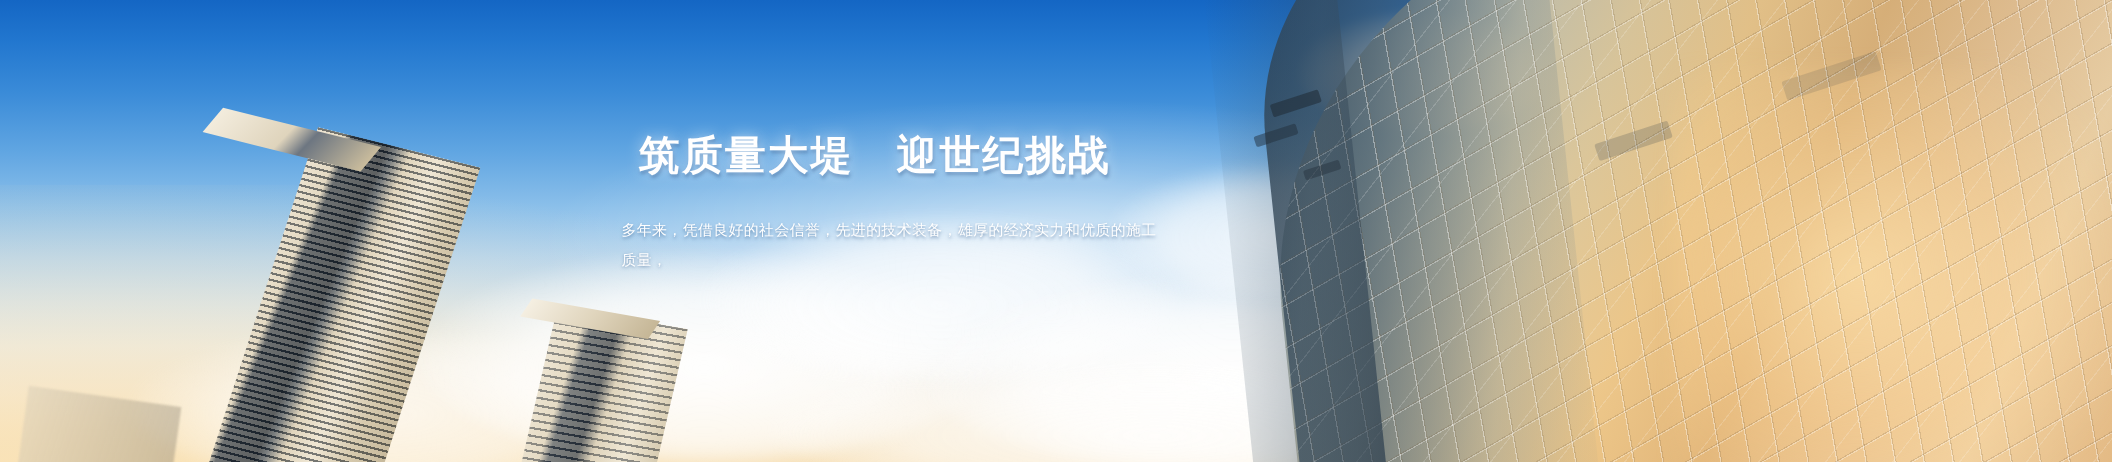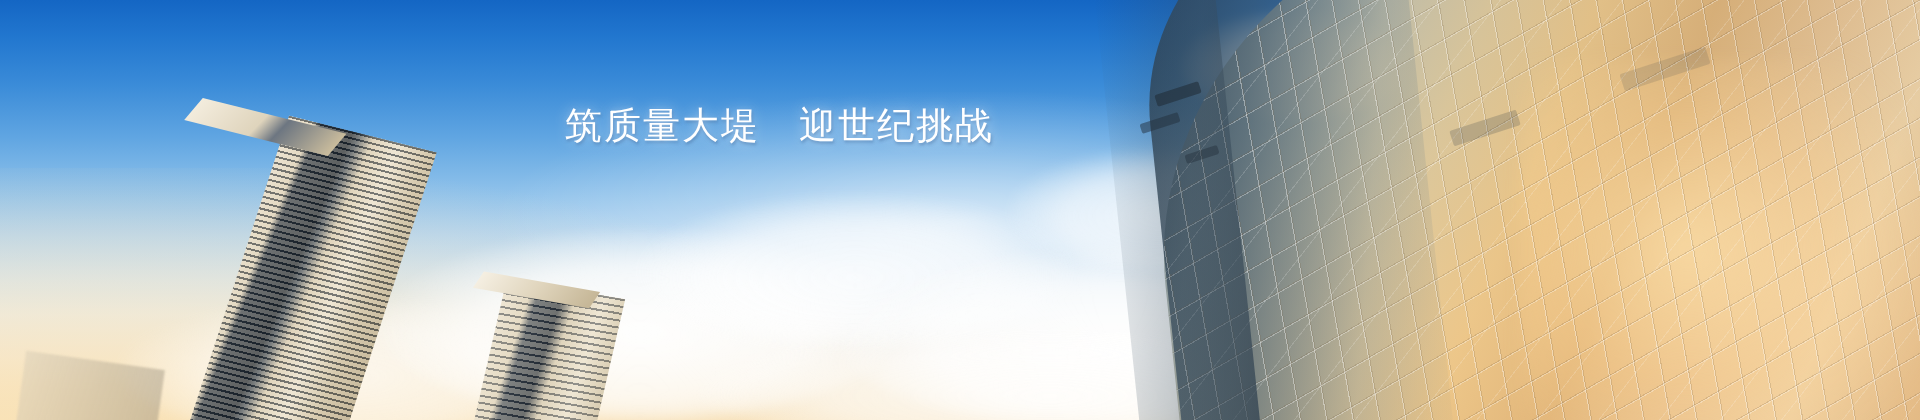--- a/index.html
+++ b/index.html
@@ -261,24 +261,24 @@
 
   
   .copy {
     position: absolute;
     left: 565px;
     top: 104px;
     width: 640px;
     z-index: 20;
   }
   .headline {
-    margin: 0;
+    margin: 16px;
     font-size: 37px;
     line-height: 1.18;
-    font-weight: normal;
+    font-weight: bold;
     color: #ffffff;
     letter-spacing: 2px;
     white-space: pre;
     text-shadow:
       0 0 14px rgba(255,255,255,.55),
       0 0 4px rgba(120,170,220,.55),
       1px 2px 3px rgba(40,80,130,.45);
   }
   .subcopy {
     margin: 32px 0 0 0;
@@ -327,16 +327,17 @@
   <div class="glass-edge"></div>
   <div class="panel p1"></div>
   <div class="panel p2"></div>
   <div class="panel p3"></div>
   <div class="panel p4"></div>
   <div class="panel p5"></div>
 
   <div class="copy">
     <h1 class="headline">筑质量大堤　迎世纪挑战</h1>
     <div class="subcopy">
+      <p>多年来，凭借良好的社会信誉，先进的技术装备，雄厚的经济实力和优质的施工质量，</p>
     </div>
   </div>
 
 </div>
 
 </body></html>

